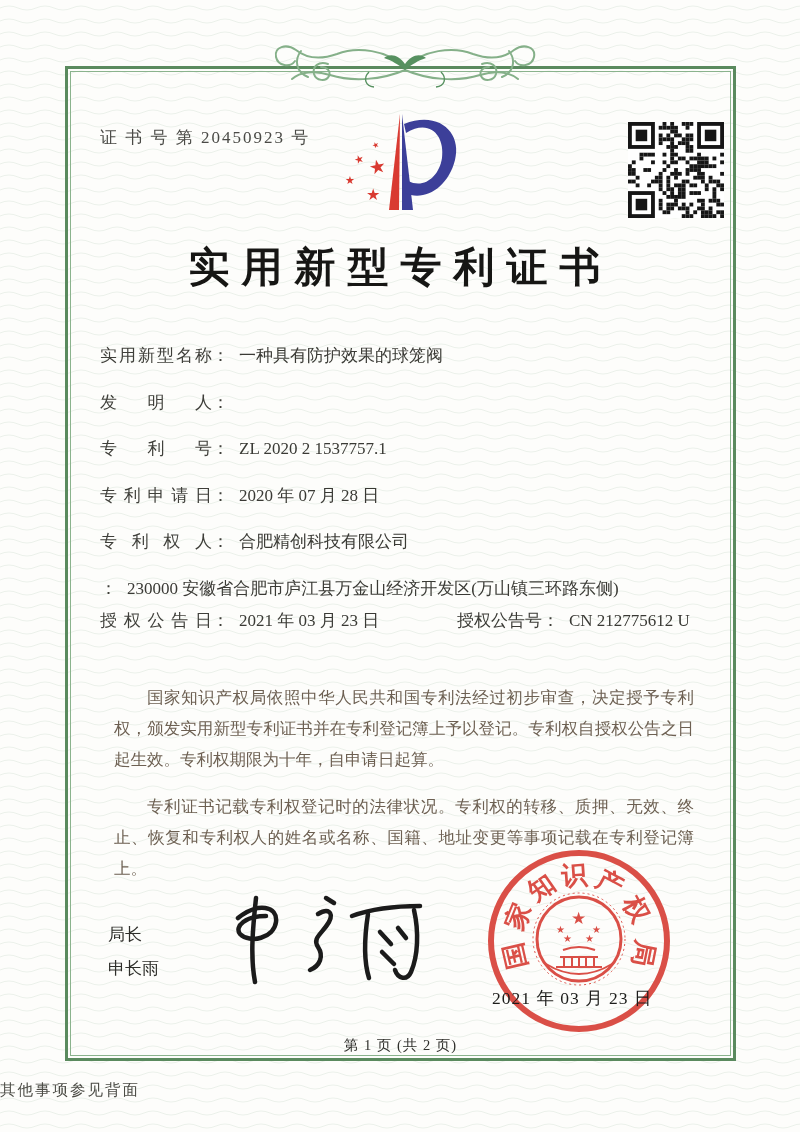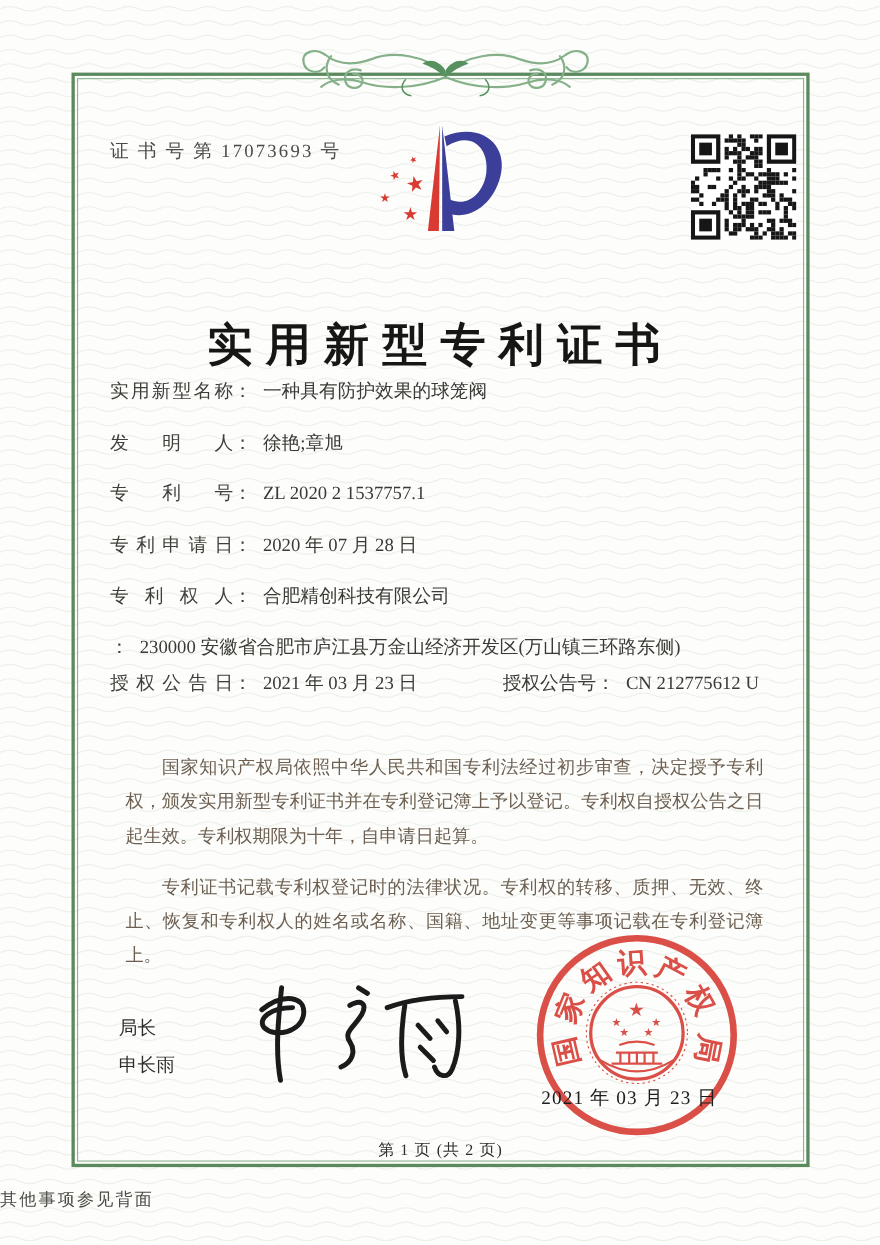--- a/index.html
+++ b/index.html
@@ -24,21 +24,20 @@
   .cert-no{
     position:absolute;left:100px;top:126px;
     font-size:17px;letter-spacing:2px;color:#4a4a46;
   }
   .logo{position:absolute;left:338px;top:108px;width:132px;height:116px;}
   .qr{position:absolute;left:628px;top:122px;width:96px;height:96px;}
   .title{
     position:absolute;left:65px;top:240px;width:671px;
     text-align:center;font-size:41px;font-weight:600;color:#161614;
     letter-spacing:12px;
-    margin-top:46px;
   }
   .fields{position:absolute;left:100px;top:343px;width:600px;font-size:17px;line-height:26px;}
   .frow{display:flex;margin-bottom:20.5px;}
   .frow.addr{margin-bottom:6px;}
   .flabel{
     display:inline-block;width:112px;flex:0 0 112px;color:#3f3f3a;
     text-align:justify;text-align-last:justify;-moz-text-align-last:justify;
   }
   .fcolon{color:#3f3f3a;}
   .fvalue{margin-left:10px;color:#3a3a35;flex:1;}
@@ -180,21 +179,21 @@
       <path d="M137,26 C131,17 122,15 116,20 C123,22 131,27 137,32 Z"></path>
     </g>
     <g fill="none" stroke="#579160" stroke-width="1.4">
       <path d="M173,34 c6,6 4,14 -5,15"></path>
       <path d="M101,34 c-6,6 -4,14 5,15"></path>
     </g>
   </svg>
 
   <div class="content">
 
-    <div class="cert-no">证 书 号 第 17073693 号</div>
+    <div class="cert-no">证 书 号 第 20450923 号</div>
 
     <svg class="logo" viewBox="0 0 132 116">
       <path d="M62,6 L51,102 L61,102 Z" fill="#d93a31"></path>
       <path d="M64,6 L64,102 L75,102 Z" fill="#3c3f99"></path>
       <path d="M66,16 C102,2 124,26 117,52 C110,80 86,94 67,85 L70,73 C86,81 101,69 104,50 C107,28 92,10 68,25 Z" fill="#3c3f99"></path>
       <g fill="#d93a31" font-family="'DejaVu Sans',sans-serif">
         <text x="31" y="66" font-size="19" transform="rotate(-12 37 60)">★</text>
         <text x="28" y="92" font-size="16">★</text>
         <text x="16" y="55" font-size="11" transform="rotate(-20 21 51)">★</text>
         <text x="7" y="76" font-size="11">★</text>
@@ -415,21 +414,20 @@
 
     <div class="fields">
       <div class="frow">
         <span class="flabel">实用新型名称</span>
           <span class="fcolon">：</span>
         <span class="fvalue">一种具有防护效果的球笼阀</span>
       </div>
       <div class="frow">
         <span class="flabel">发明人</span>
           <span class="fcolon">：</span>
-        <span class="fvalue">徐艳;章旭</span>
       </div>
       <div class="frow">
         <span class="flabel">专利号</span>
           <span class="fcolon">：</span>
         <span class="fvalue">ZL 2020 2 1537757.1</span>
       </div>
       <div class="frow">
         <span class="flabel">专利申请日</span>
           <span class="fcolon">：</span>
         <span class="fvalue">2020 年 07 月 28 日</span>

